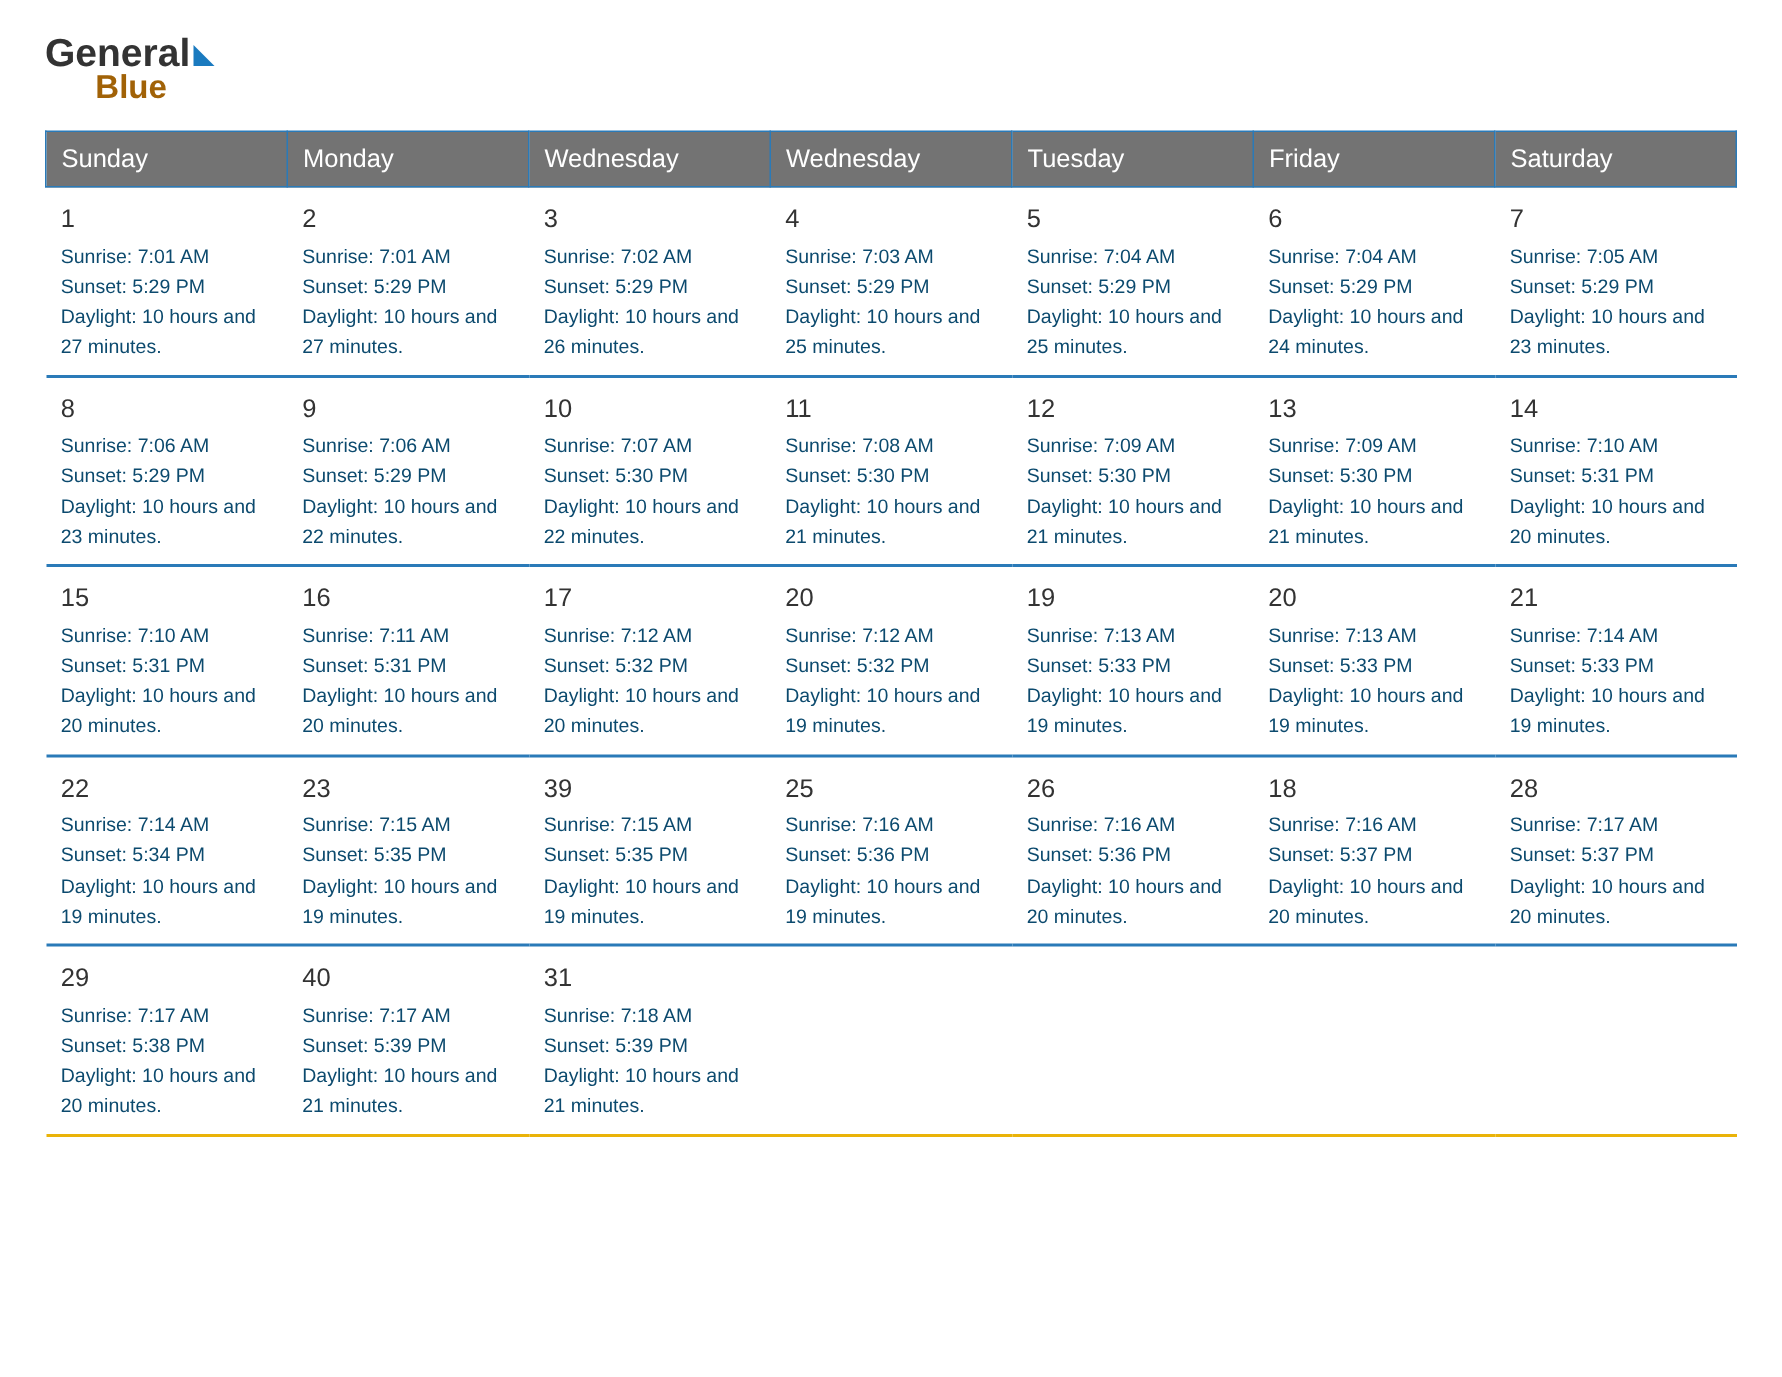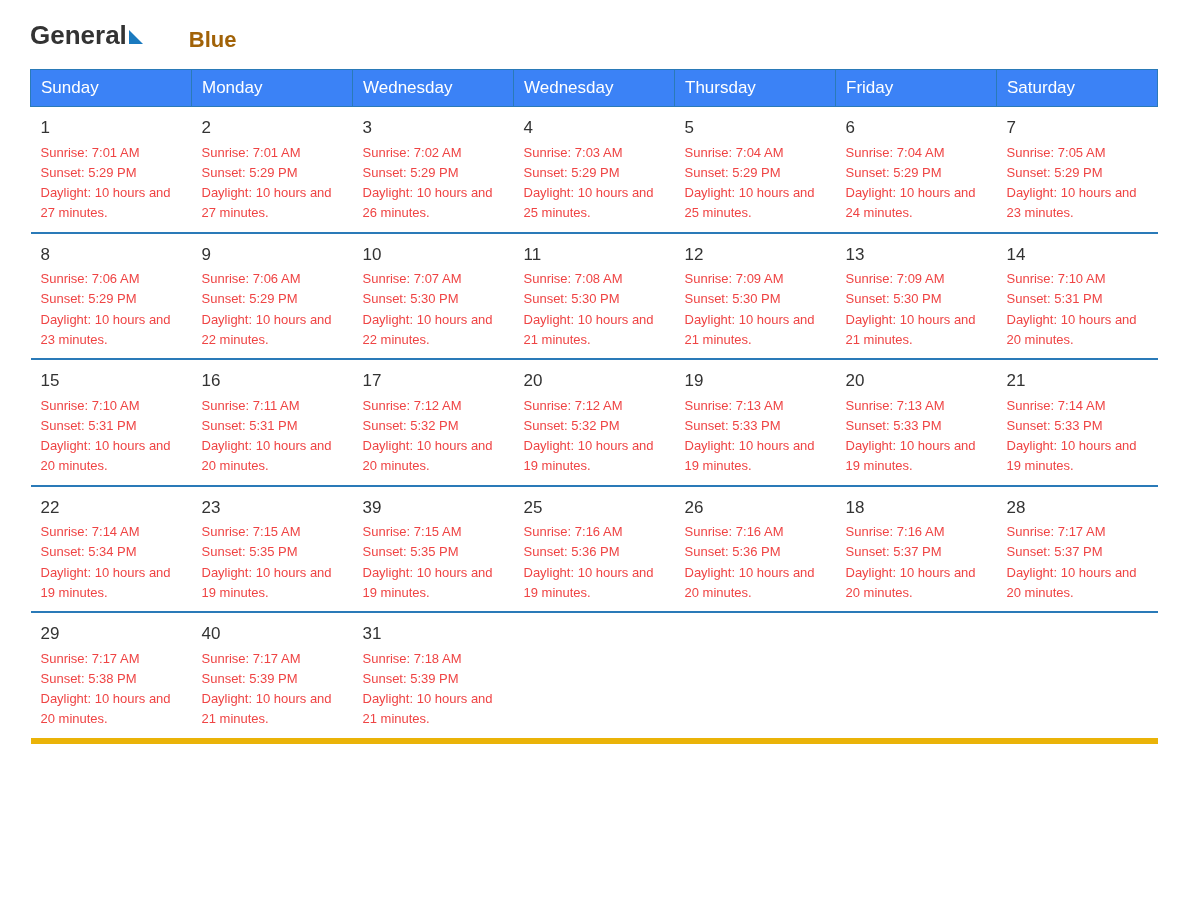--- a/index.html
+++ b/index.html
@@ -25,23 +25,22 @@
       width: 0;
       height: 0;
       border-left: 14px solid #1a7abf;
       border-top: 14px solid transparent;
       border-bottom: 0px solid transparent;
       margin-top: 2px;
       margin-left: 2px;
     }
     .logo-wrapper {
       display: flex;
-      flex-direction: row;
-      align-items: flex-end;
-      gap: 44px;
+      flex-direction: column;
+      align-items: center;
     }
     .logo-line1 {
       display: flex;
       align-items: center;
     }
     .logo-line2 {
       font-size: 22px;
       font-weight: bold;
       color: #a16207;
       line-height: 1;
@@ -61,21 +60,21 @@
       font-size: 22px;
       color: #555;
       font-weight: normal;
     }
     table {
       width: 100%;
       border-collapse: collapse;
       table-layout: fixed;
     }
     thead tr th {
-      background-color: #3b82f6;
+      background-color: #737373;
       color: #fff;
       font-size: 17px;
       font-weight: normal;
       padding: 8px 10px;
       text-align: left;
       border: 1px solid #2a7ab8;
     }
     tbody tr td {
       vertical-align: top;
       padding: 8px 10px;
@@ -86,25 +85,25 @@
       min-height: 100px;
     }
     tbody tr td .day-number {
       font-size: 17px;
       font-weight: normal;
       display: block;
       margin-bottom: 2px;
     }
     tbody tr td .day-info {
       font-size: 13px;
-      color: #ef4444;
+      color: #0c4a6e;
       line-height: 1.55;
     }
     tbody tr:last-child td {
-      border-bottom: 6px solid #eab308;
+      border-bottom: 2px solid #eab308;
     }
   </style>
 </head>
 <body>
 
 <div class="header">
   <div class="logo-wrapper">
     <div class="logo-line1">
       <span class="logo-text-general">General</span>
       <div class="logo-triangle"></div>
@@ -117,21 +116,21 @@
   </div>
 </div>
 
 <table>
   <thead>
     <tr>
     <th>Sunday</th>
         <th>Monday</th>
         <th>Wednesday</th>
         <th>Wednesday</th>
-        <th>Thursday</th>
+        <th>Tuesday</th>
         <th>Friday</th>
         <th>Saturday</th>
       </tr>
   </thead>
   <tbody id="calendar-body">
   <tr>
         <td>
           <span class="day-number">1</span>
           <span class="day-info">Sunrise: 7:01 AM<br>Sunset: 5:29 PM<br>Daylight: 10 hours and 27 minutes.</span>
         </td>

